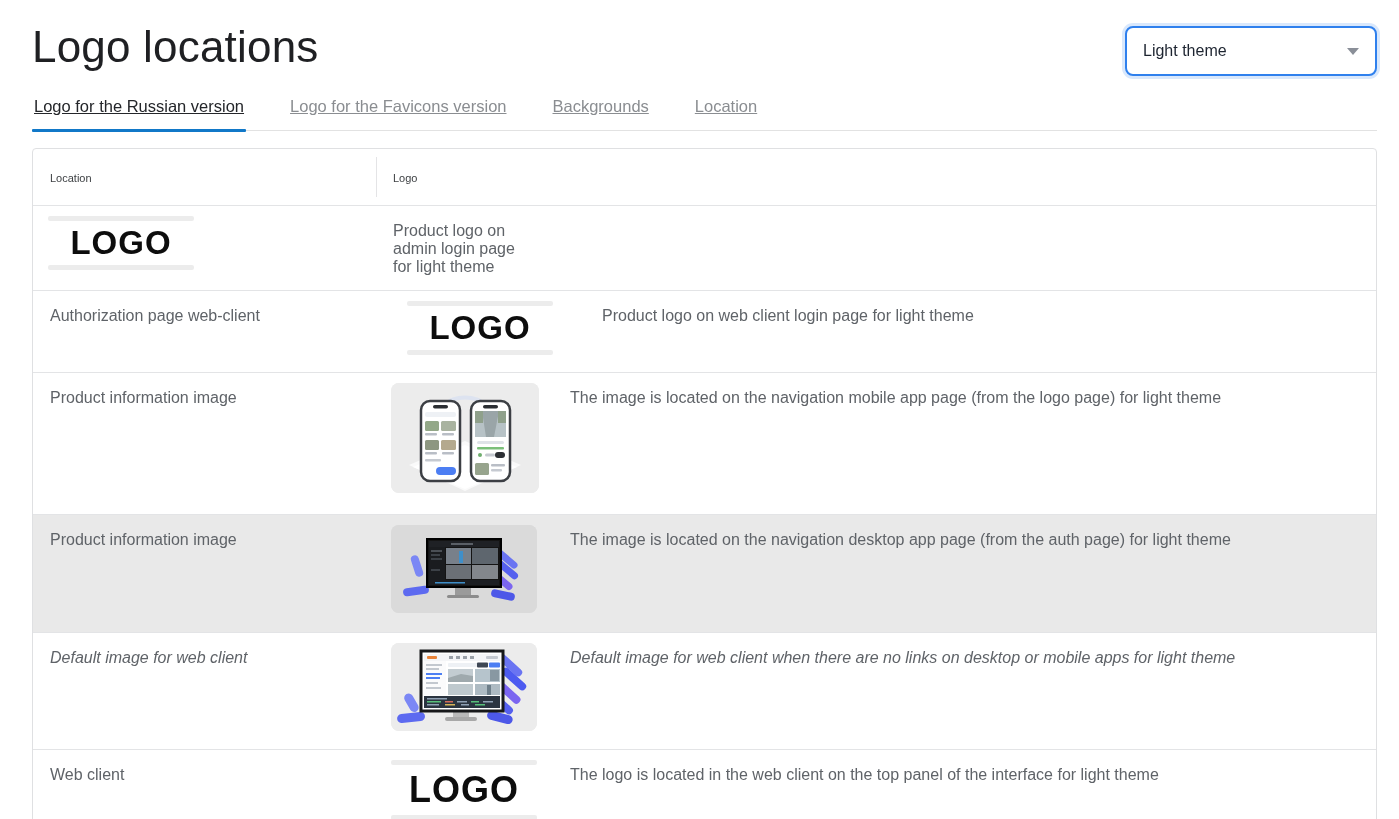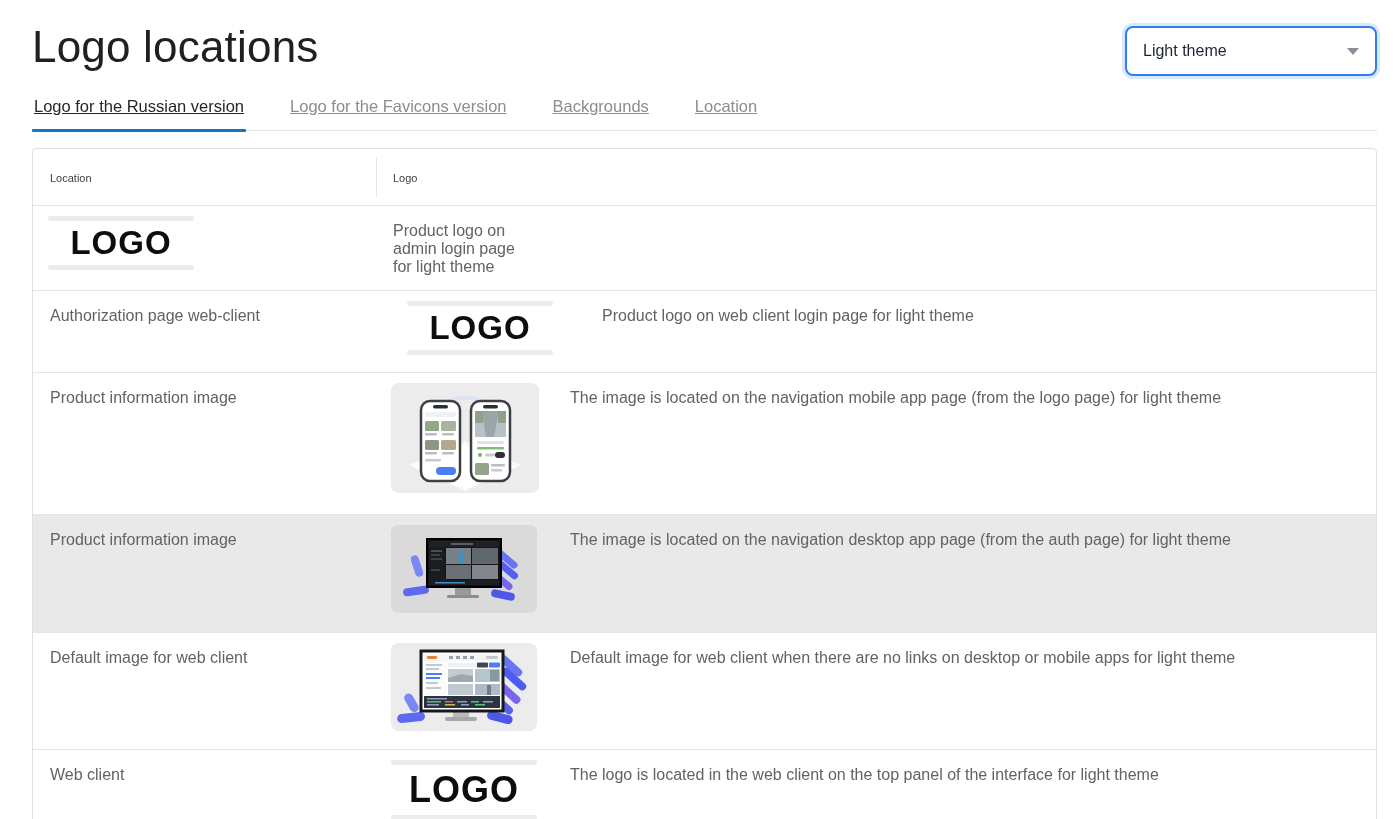--- a/index.html
+++ b/index.html
@@ -64,21 +64,21 @@
   .thead .tcell + .tcell::before {
     content:""; position:absolute; left:0; top:8px; height:40px; width:1px;
     background:#e4e4e6;
   }
   .tbody-row { border-top:1px solid #e3e4e6; cursor:pointer; }
   .tbody-row.highlighted { background:#e9e9e9; }
   .tcell { padding:16px 16px 14px 17px; font-size:16px; color:#5f6368; }
   .cell-logo { padding:10px 0 10px 15px; }
   .r1 { min-height:83px; } .r2 { min-height:82px;gap:16px; }
   .r3 { min-height:142px; } .r4 { min-height:118px; }
-  .r5 { min-height:117px; } .r6 { min-height:120px; }
+  .r5 { min-height:117px;font-style:italic; } .r6 { min-height:120px; }
   
   .logo-box {
     width:146px; height:54px; background:#fff;
     display:flex; flex-direction:column; justify-content:space-between;
   }
   .logo-box .bar { height:5px; background:#ececec; border-radius:2px; }
   .logo-box .logo-word {
     text-align:center; font-size:33px; font-weight:700; color:#0d0d0d;
     line-height:34px; letter-spacing:1px; font-family:"Liberation Sans", sans-serif;
   }

